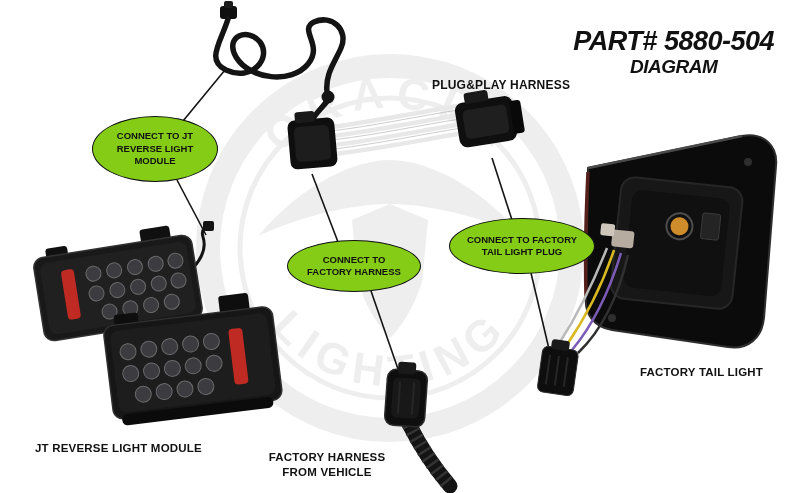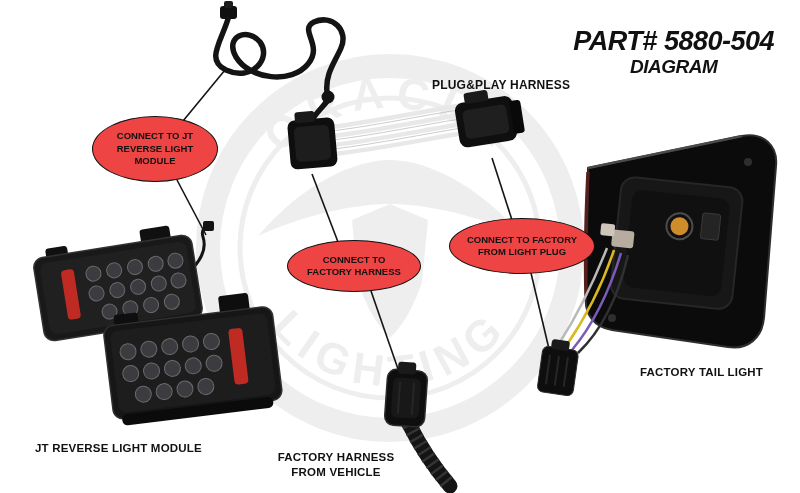--- a/index.html
+++ b/index.html
@@ -1,20 +1,20 @@
 <!DOCTYPE html>
 <html><head>
 <meta charset="utf-8">
 <style>
   html,body{margin:0;padding:0;background:#ffffff;}
   #stage{position:relative;width:800px;height:493px;background:#ffffff;overflow:hidden;
     font-family:"Liberation Sans","DejaVu Sans",sans-serif;color:#111;}
   #art{position:absolute;left:0;top:0;z-index:1;}
   .callout{position:absolute;display:flex;align-items:center;justify-content:center;
-    text-align:center;background:#ef4444;border:1.7px solid #101010;border-radius:50%;
+    text-align:center;background:#84cc16;border:1.7px solid #101010;border-radius:50%;
     font-weight:700;font-size:9.5px;line-height:1.3;padding:2px 13px;box-sizing:border-box;z-index:4;}
   .caption{position:absolute;font-weight:800;font-size:11.5px;letter-spacing:.2px;
     text-decoration-thickness:1.5px;white-space:nowrap;z-index:4;}
   #part-header{position:absolute;top:28px;right:26px;text-align:center;z-index:4;
     font-style:italic;font-weight:900;letter-spacing:-.5px;}
   #part-number{font-size:27px;line-height:1;}
   #diagram-label{font-size:19px;line-height:1;margin-top:2px;}
   #factory-harness-caption{text-align:center;white-space:normal;line-height:1.3;}
 </style>
 </head>
@@ -180,23 +180,23 @@
     <div id="part-number">PART# 5880-504</div>
     <div id="diagram-label">DIAGRAM</div>
   </div>
 
   <div class="caption" style="left:432px;top:78px;font-size:12px;">PLUG&amp;PLAY HARNESS</div>
 
   <div class="callout" style="left:92px;top:116px;width:126px;height:66px;">CONNECT TO JT REVERSE LIGHT MODULE</div>
 
   <div class="callout" style="left:287px;top:240px;width:134px;height:52px;">CONNECT TO FACTORY HARNESS</div>
 
-  <div class="callout" style="left:449px;top:218px;width:146px;height:56px;">CONNECT TO FACTORY FROM LIGHT PLUG</div>
+  <div class="callout" style="left:449px;top:218px;width:146px;height:56px;">CONNECT TO FACTORY TAIL LIGHT PLUG</div>
 
   <div class="caption" style="left:28px;top:442px;margin-left:7px;">JT REVERSE LIGHT MODULE</div>
 
-  <div class="caption" id="factory-harness-caption" style="left:272px;top:450px;width:128px;">
+  <div class="caption" id="factory-harness-caption" style="left:263px;top:450px;width:128px;">
     <div>FACTORY HARNESS</div>
     <div>FROM VEHICLE</div>
   </div>
 
   <div class="caption" style="left:640px;top:366px;">FACTORY TAIL LIGHT</div>
 </div>
 
 </body></html>

